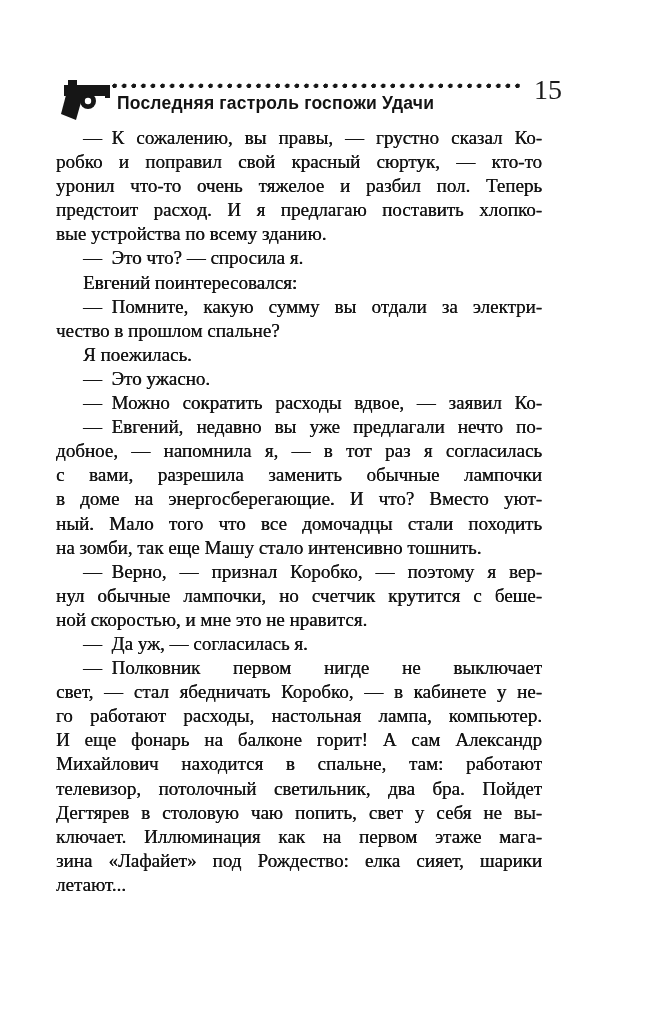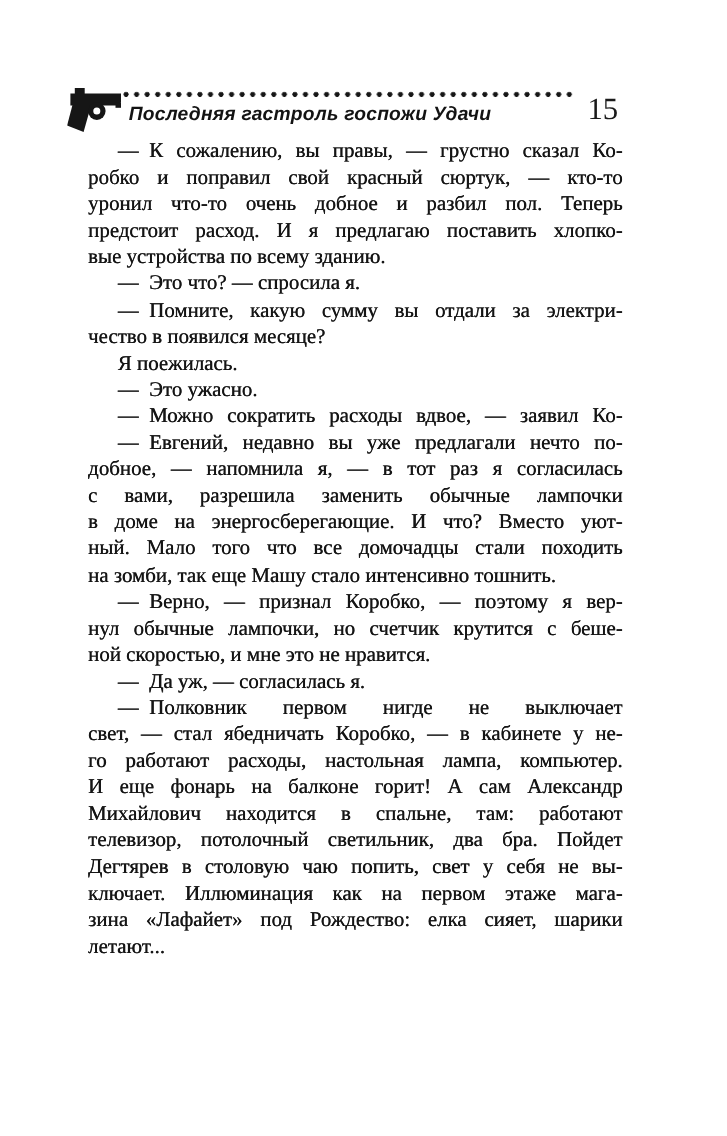--- a/index.html
+++ b/index.html
@@ -24,39 +24,38 @@
     left: 112px; top: 83px;
     width: 411px; height: 6px;
     background-image: radial-gradient(circle at 2.6px 2.8px, #161616 2.1px, transparent 2.5px);
     background-size: 9.6px 6px;
     background-repeat: repeat-x;
   }
   .hdr-title {
     position: absolute;
     left: 117px; top: 93px;
     font-family: "Liberation Sans", sans-serif;
-    font-style: italic;
     font-weight: 700;
     font-size: 17.5px;
     letter-spacing: 0.2px;
     color: #131313;
     white-space: nowrap;
   }
   .hdr-page-num {
     position: absolute;
-    left: 516px; top: 84px;
+    left: 516px; top: 74px;
     width: 46px;
     text-align: right;
     font-size: 28px;
     color: #1a1a1a;
   }
   
   .text-body {
     position: absolute;
-    left: 80px; top: 126px;
+    left: 56px; top: 126px;
     width: 486px;
     font-size: 19px;
     color: #151515;
     text-shadow: 0.3px 0 0 currentColor; 
   }
   .paragraph { margin: 0; }
   .line {
     height: 24.1px;
     line-height: 24.1px;
     text-align: justify;
@@ -90,30 +89,33 @@
     </svg>
   </div>
   <div class="hdr-dots"></div>
   <div class="hdr-title">Последняя гастроль госпожи Удачи</div>
   <div class="hdr-page-num">15</div>
 
   <div class="text-body">
       <div class="paragraph">
         <div class="line first">— К сожалению, вы правы, — грустно сказал Ко-</div>
         <div class="line">робко и поправил свой красный сюртук, — кто-то</div>
-        <div class="line">уронил что-то очень добное и разбил пол. Теперь</div>
+        <div class="line">уронил что-то очень тяжелое и разбил пол. Теперь</div>
         <div class="line">предстоит расход. И я предлагаю поставить хлопко-</div>
         <div class="line last">вые устройства по всему зданию.</div>
       </div>
       <div class="paragraph">
         <div class="line first last">— Это что? — спросила я.</div>
       </div>
       <div class="paragraph">
+        <div class="line first last">Евгений поинтересовался:</div>
+      </div>
+      <div class="paragraph">
         <div class="line first">— Помните, какую сумму вы отдали за электри-</div>
-        <div class="line last">чество в появился месяце?</div>
+        <div class="line last">чество в прошлом спальне?</div>
       </div>
       <div class="paragraph">
         <div class="line first last">Я поежилась.</div>
       </div>
       <div class="paragraph">
         <div class="line first last">— Это ужасно.</div>
       </div>
       <div class="paragraph">
         <div class="line first">— Можно сократить расходы вдвое, — заявил Ко-</div>
       </div>

